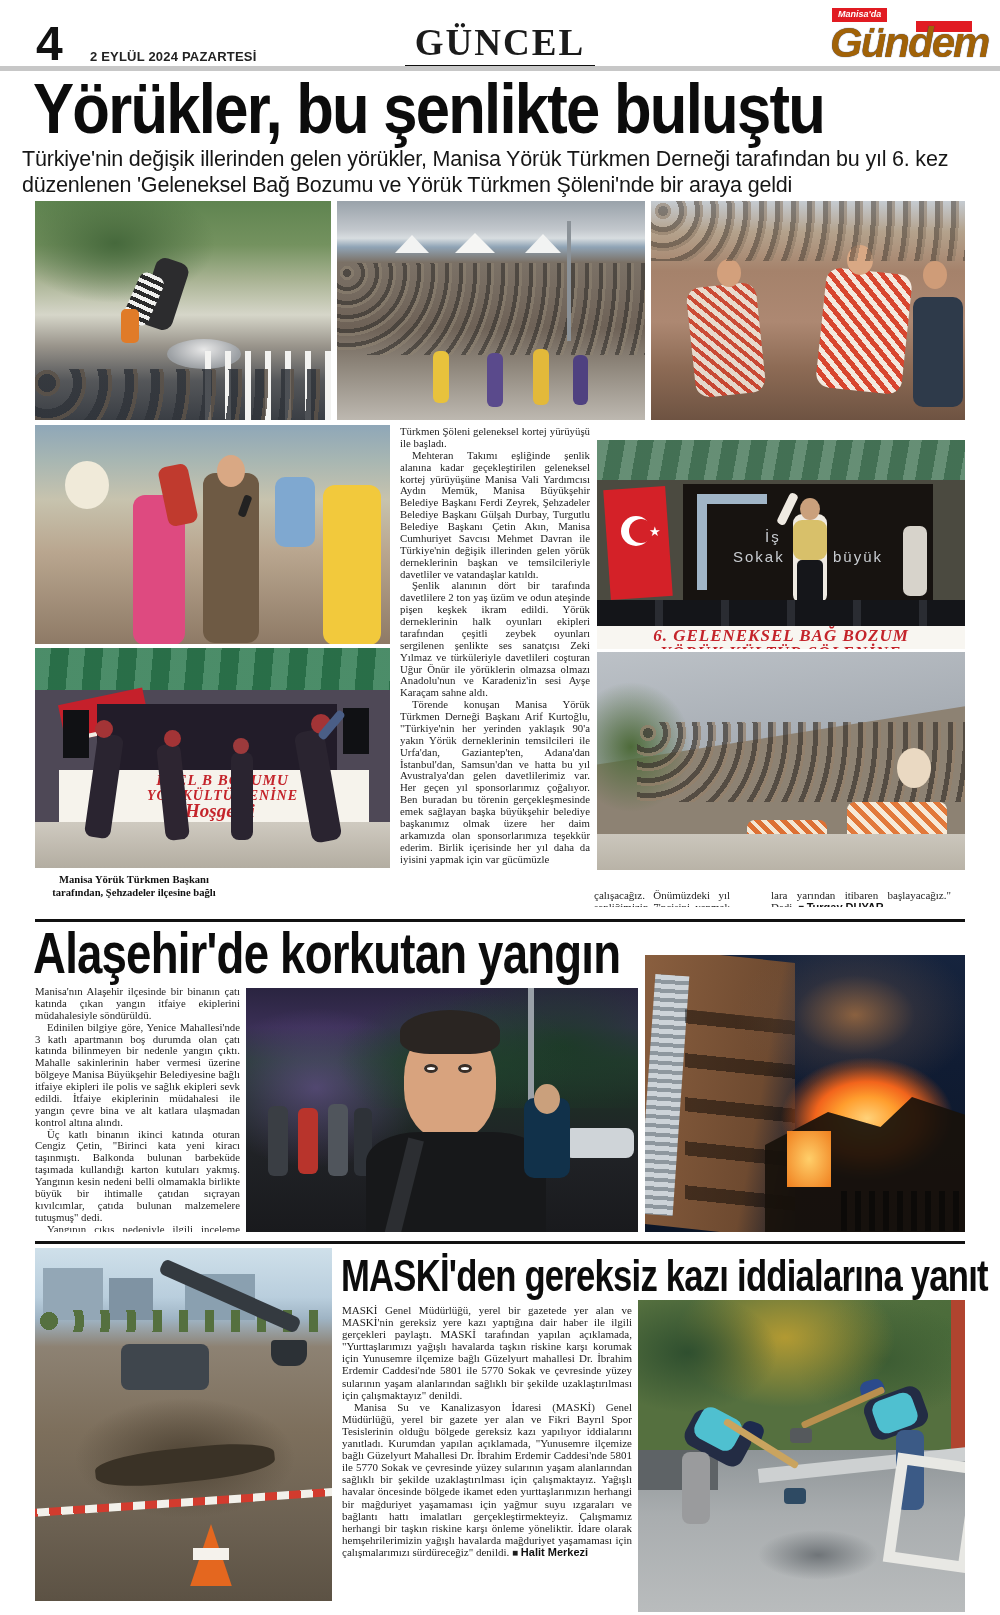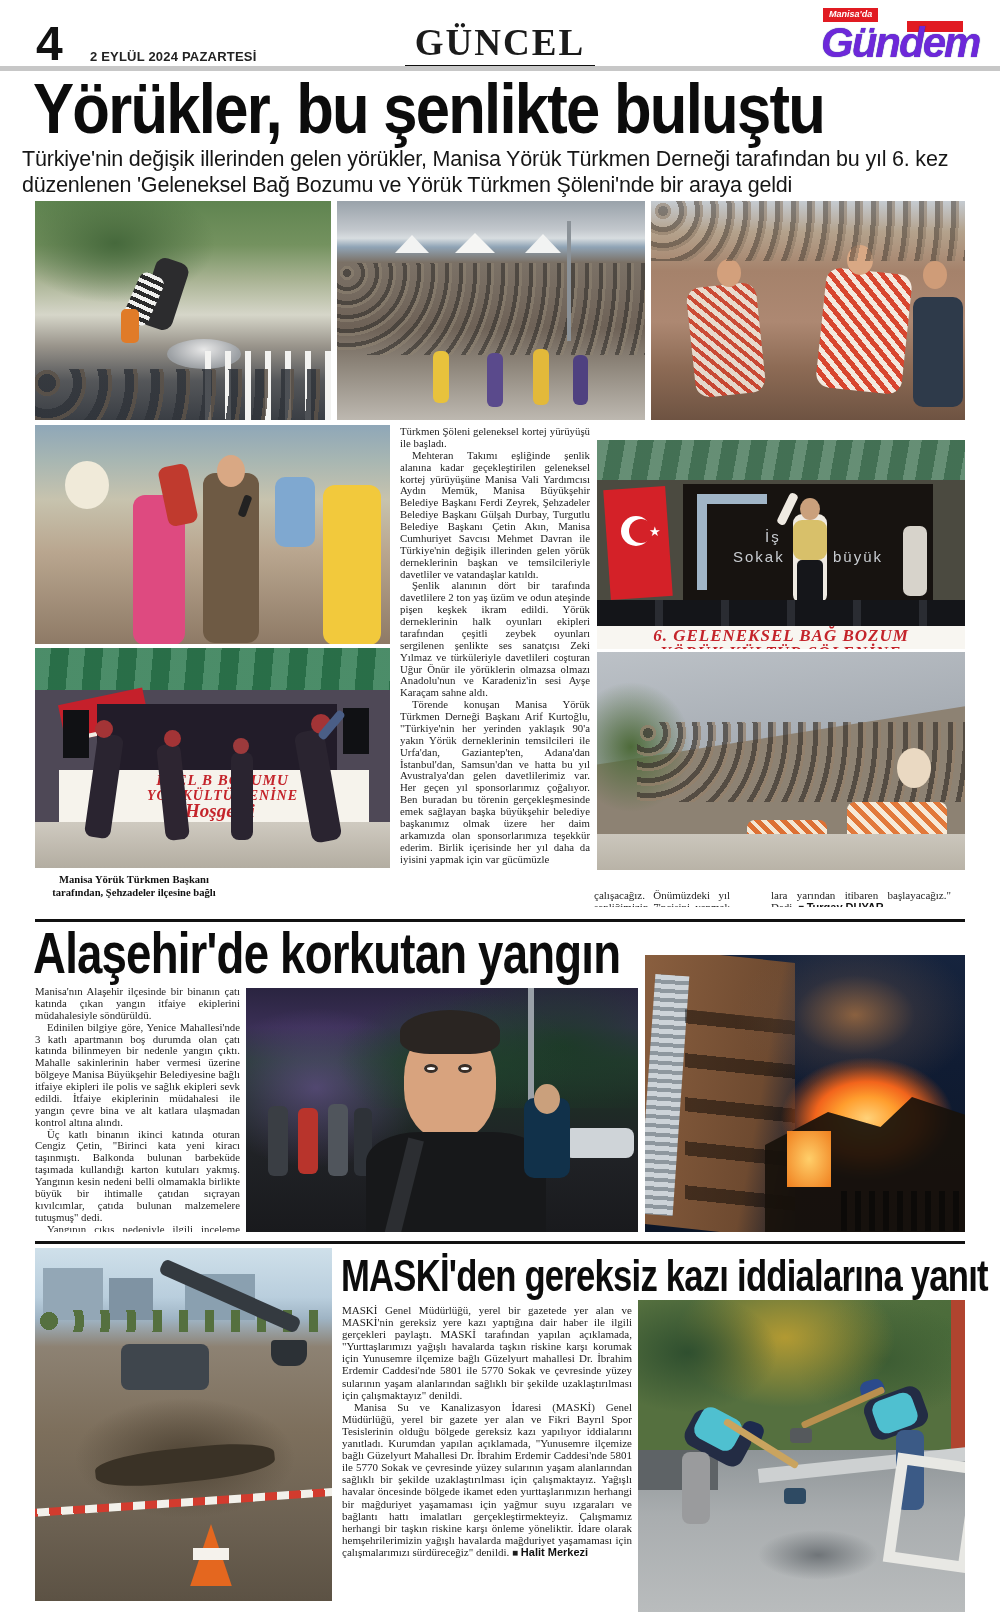--- a/index.html
+++ b/index.html
@@ -6,24 +6,24 @@
   .page{position:relative;width:1000px;height:1615px;background:#fff;overflow:hidden;
         font-family:"Liberation Serif",serif;color:#1b1b1b;}
   .abs{position:absolute;}
   
   .pagenum{left:36px;top:20px;font:bold 48px/1 "Liberation Sans",sans-serif;color:#111;}
   .dateline{left:90px;top:49px;font:bold 13px "Liberation Sans",sans-serif;letter-spacing:.2px;color:#222;}
   .section-wrap{left:0;top:24px;width:1000px;text-align:center;}
   .section{display:inline-block;font:bold 37px/1 "Liberation Serif",serif;letter-spacing:2px;
            border-bottom:3px solid #0e0e0e;padding:0 10px 4px;}
   .grayrule{left:0;top:66px;width:1000px;height:5px;background:#c7c7c7;}
-  .logo{right:37px;top:8px;width:142px;height:56px;}
+  .logo{right:28px;top:8px;width:142px;height:56px;}
   .logo-tag{position:absolute;left:2px;top:0;background:#e11b22;color:#fff;
             font:italic bold 9px/1.3 "Liberation Sans",sans-serif;padding:1px 6px;}
-  .logo-name{position:absolute;left:0;bottom:0;color:#6d28d9;
+  .logo-name{position:absolute;left:0;bottom:0;color:#a16207;
              font:italic bold 42px/1 "Liberation Sans",sans-serif;letter-spacing:-2px;
              text-shadow:0 0 1px #16307d;}
   .logo-box2{position:absolute;right:0;top:13px;width:56px;height:11px;background:#e11b22;}
   
   .h-main{left:33px;top:74px;font:bold 70px/1 "Liberation Sans",sans-serif;color:#0c0c0c;
           letter-spacing:-2px;white-space:nowrap;transform:scaleX(.88);transform-origin:0 0;}
   .deck{left:22px;top:147px;width:933px;font:400 21.5px/1.2 "Liberation Sans",sans-serif;
         color:#161616;letter-spacing:-.2px;}
   .h-two{left:33px;top:925px;font:bold 57px/1 "Liberation Sans",sans-serif;color:#0c0c0c;
          letter-spacing:-1px;white-space:nowrap;transform:scaleX(.80);transform-origin:0 0;}

